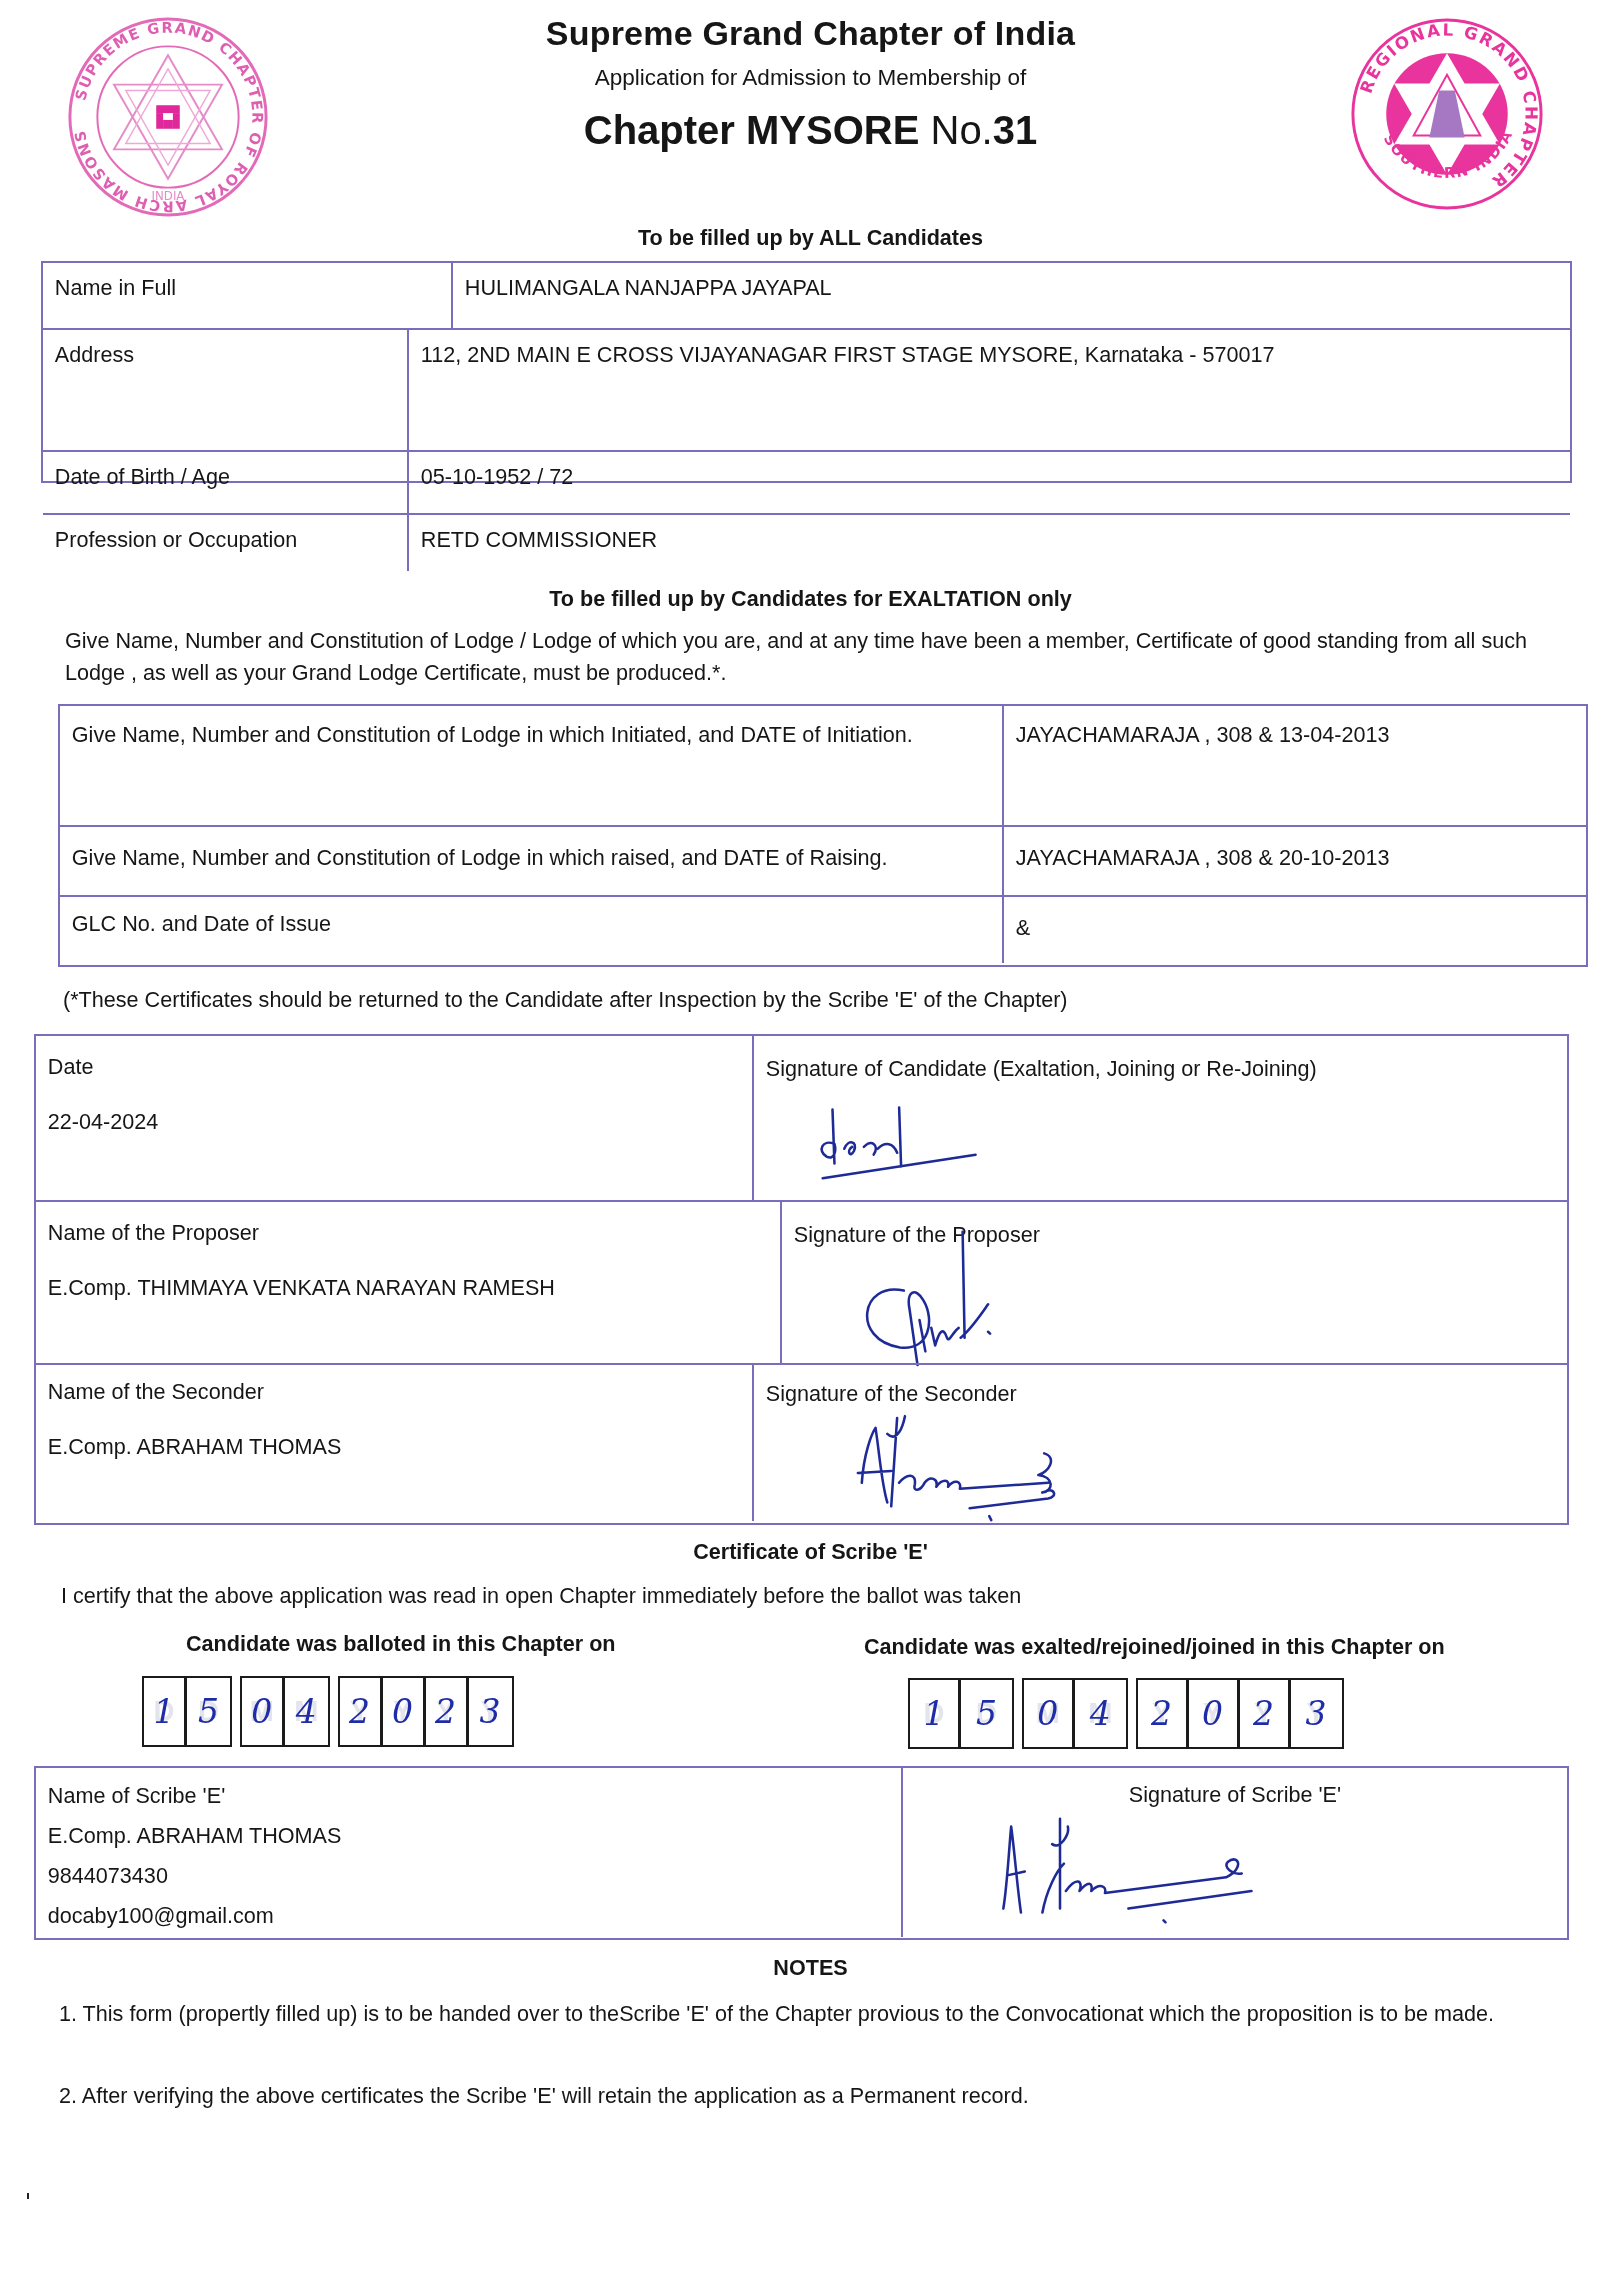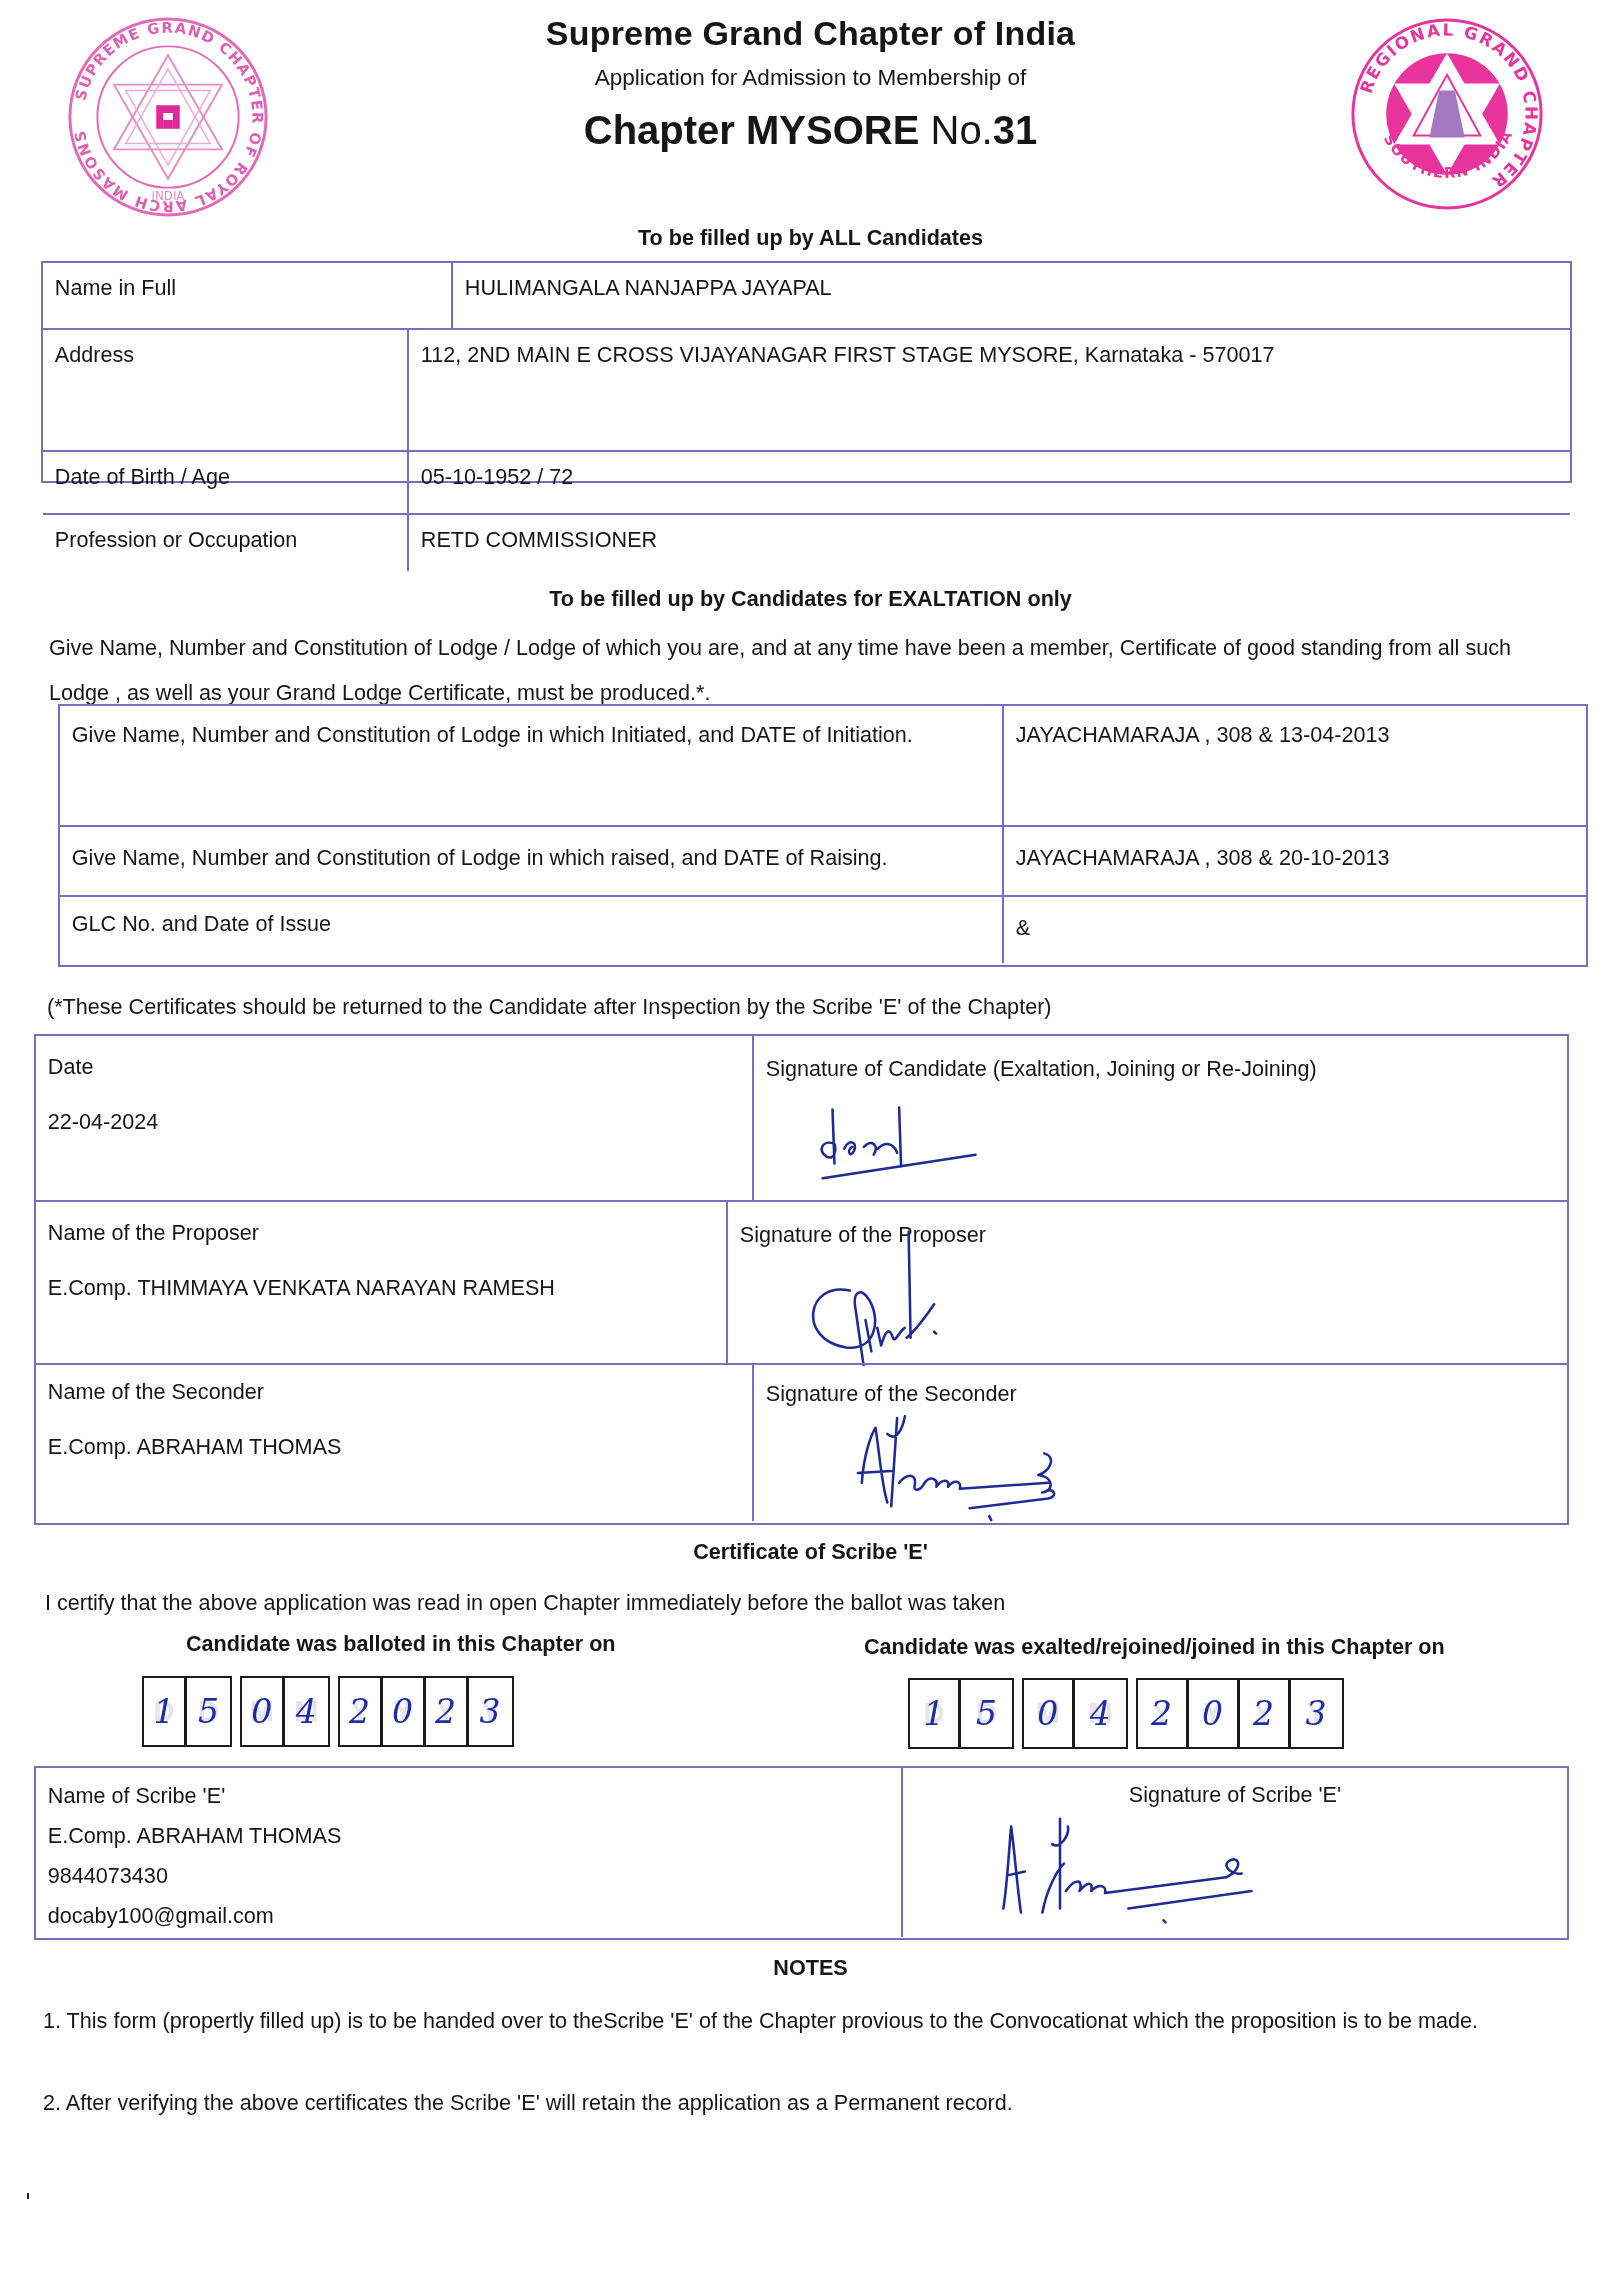--- a/index.html
+++ b/index.html
@@ -8,21 +8,21 @@
     font-family: "Liberation Sans", "DejaVu Sans", sans-serif;
     color: #161616;
   }
   .abs { position: absolute; }
   .center { left: 0; width: 1621px; text-align: center; }
   .title { top: 13.7px; font-size: 34px; font-weight: bold; letter-spacing: 0.2px; }
   .subtitle { top: 65px; font-size: 22.5px; }
   .chapter { top: 108px; font-size: 40px; }
   .chapter .b { font-weight: bold; }
   .sec-head { font-size: 21.6px; font-weight: bold; }
-  .para { font-size: 21.6px; line-height: 45px; }
+  .para { font-size: 21.6px; line-height: 32px; margin-left: 16px; }
 
   
   .seal { position: absolute; }
 
   
   .tbl { position: absolute; border: 2.9px solid #7c6cbc; box-sizing: border-box; }
   .row { position: absolute; left: 0; right: 0; box-sizing: border-box; }
   .row + .row { border-top: 2.9px solid #7c6cbc; }
   .cell { position: absolute; top: 0; bottom: 0; box-sizing: border-box; font-size: 21.6px; padding: 11.8px 11.8px; }
   .cell.right { border-left: 2.9px solid #7c6cbc; }
@@ -152,21 +152,21 @@
       <svg class="sig" style="left:49px; top:54px;" width="255" height="98" viewBox="0 0 260 100">
         <path d="M30 20 L32 75 M32 55 C20 50 14 62 24 68 C32 72 34 62 32 55 M42 60 C46 50 56 52 52 62 C48 70 44 62 50 58 M62 58 C70 50 78 56 72 66 M76 60 C84 52 92 54 96 64 M98 18 L100 78 M20 90 L176 66"></path>
       </svg>
     </div>
   </div>
   <div class="row" style="top:164px; height:164px;">
     <div class="cell" style="left:0; width:716px; padding-top:17.6px;">
       <span class="line">Name of the Proposer</span>
       <span class="line" style="margin-top:29px;">E.Comp. THIMMAYA VENKATA NARAYAN RAMESH</span>
     </div>
-    <div class="cell right" style="left:690px; right:0; padding-top:19.6px;">
+    <div class="cell right" style="left:744px; right:0; padding-top:19.6px;">
       <span class="line">Signature of the Proposer</span>
       <svg class="sig" style="left:59px; top:19.6px;" width="255" height="147" viewBox="0 0 260 150">
         <path d="M64 70 C20 60 10 120 60 128 C90 132 96 100 84 80 C76 66 66 70 70 90 L78 146 M80 100 L86 132 M92 108 L96 126 C100 112 104 106 108 118 C110 124 114 112 120 108 M124 10 L126 118 M122 118 C132 110 140 98 150 84 M150 112 L152 114"></path>
       </svg>
     </div>
   </div>
   <div class="row" style="top:327px; height:158px;">
     <div class="cell" style="left:0; width:716px; padding-top:13.7px;">
       <span class="line">Name of the Seconder</span>
       <span class="line" style="margin-top:29px;">E.Comp. ABRAHAM THOMAS</span>

